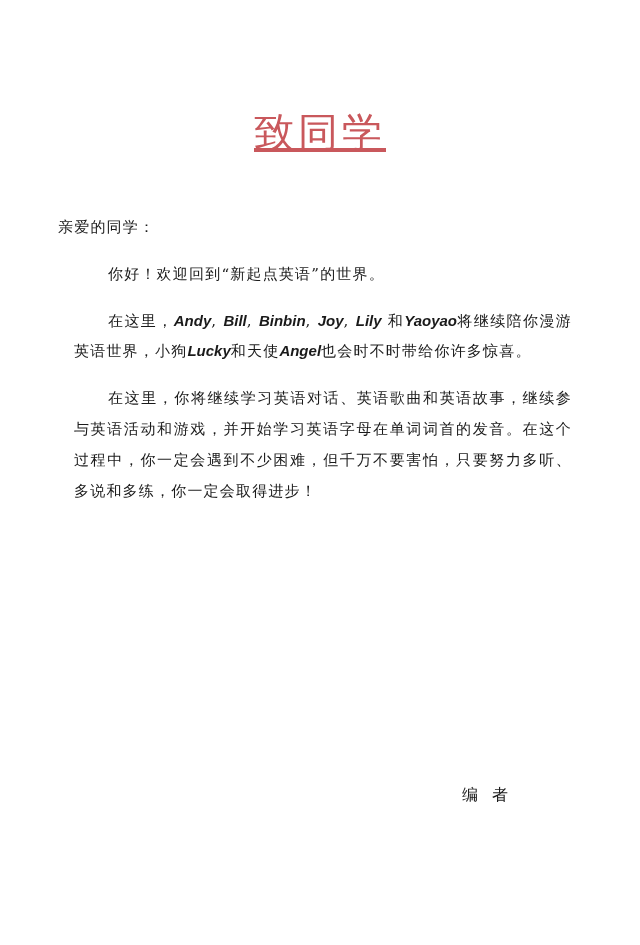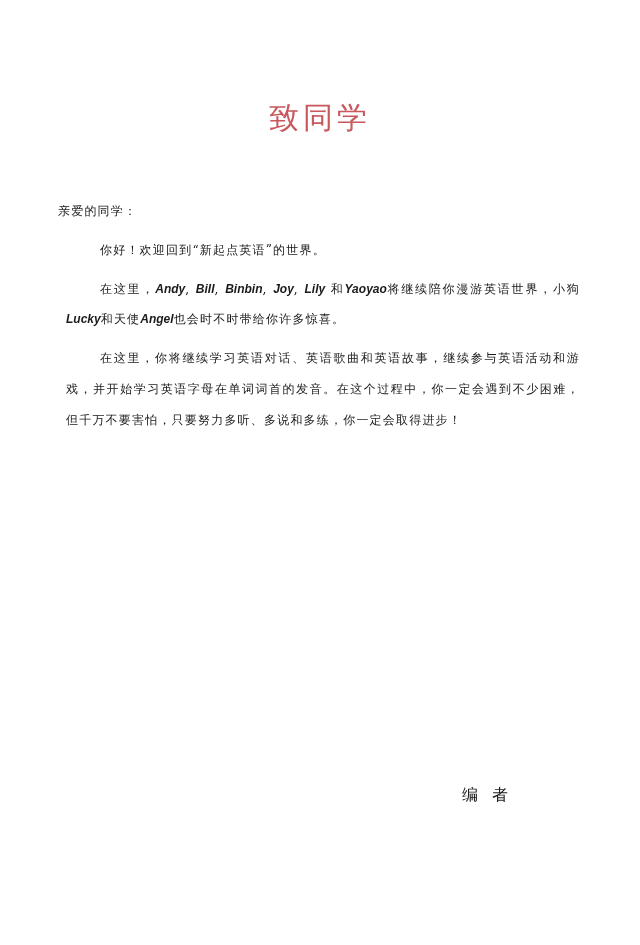--- a/index.html
+++ b/index.html
@@ -3,29 +3,29 @@
 <meta charset="utf-8">
 <style>
   html, body { margin: 0; padding: 0; }
   body {
     width: 640px; height: 945px; background: #ffffff; overflow: hidden;
     font-family: "DejaVu Serif", "Liberation Serif", serif;
     color: #1a1a1a; position: relative;
   }
   .title {
     position: absolute; left: 0; width: 640px; top: 78px;
-    text-align: center; font-size: 30px; letter-spacing: 4px;
-    color: #c9585c; font-weight: normal;
+    text-align: center; font-size: 40px; letter-spacing: 4px;
+    color: #c9585c; font-weight: normal; text-decoration: underline;
   }
   .body {
-    position: absolute; left: 58px; top: 196px; width: 530px;
-    font-size: 12px; line-height: 30.8px; letter-spacing: 1.2px;
+    position: absolute; left: 58px; top: 212px; width: 530px;
+    font-size: 15px; line-height: 30.8px; letter-spacing: 1.2px;
   }
   .salutation { margin: 0; }
-  .para { margin: 8px; text-indent: 34px; text-align: justify; }
+  .para { margin: 16px; text-indent: 34px; text-align: justify; }
   .en {
     font-family: Liberation Sans, sans-serif;
     font-weight: bold; font-style: italic; letter-spacing: 0;
   }
   .signoff {
     position: absolute; left: 458px; top: 780px;
     font-size: 16px; line-height: 30px;
   }
   .signoff .editor { letter-spacing: 14px; padding-left: 4px; }
 </style>

